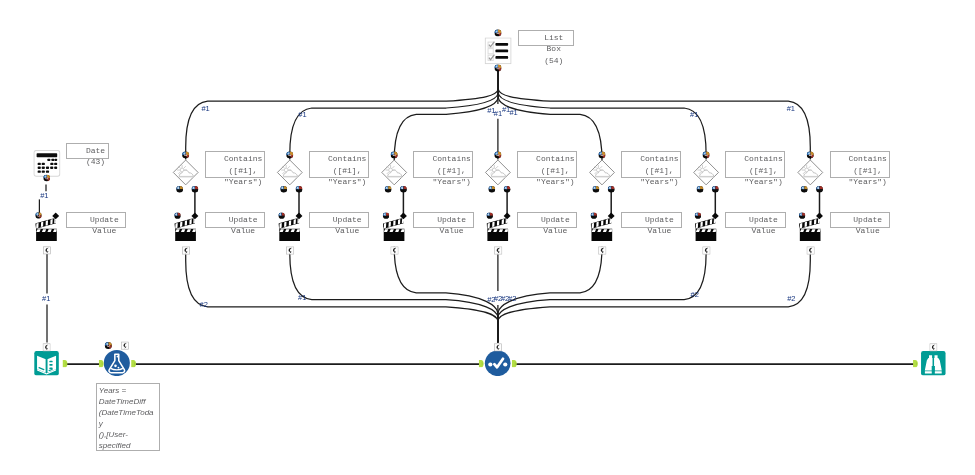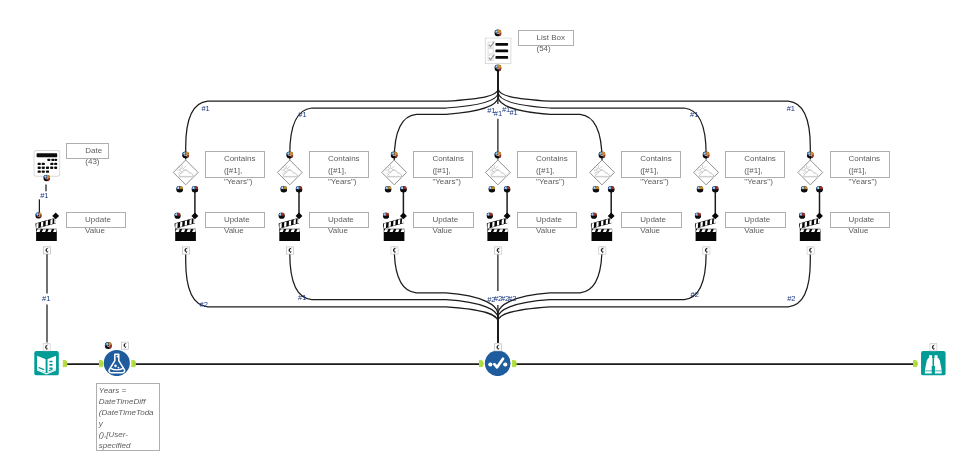--- a/index.html
+++ b/index.html
@@ -2,22 +2,22 @@
 <html><head>
 <meta charset="utf-8">
 <title>Workflow Canvas</title>
 <style>
   html,body{margin:0;padding:0;background:#ffffff;}
   body{width:975px;height:475px;overflow:hidden;
        font-family:"Liberation Sans",sans-serif;-webkit-font-smoothing:antialiased;}
   #canvas{position:relative;width:975px;height:475px;background:#ffffff;}
   svg.layer{position:absolute;left:0;top:0;width:975px;height:475px;overflow:visible;}
   .lbl{position:absolute;background:#ffffff;border:1.1px solid #aeaeae;color:#5d5d5f;
-       font-family:Liberation Sans, sans-serif;font-size:8px;line-height:11.5px;
-       padding:1px 2px 1px 18px;box-sizing:border-box;white-space:pre-line;}
+       font-family:Liberation Mono, monospace;font-size:8px;line-height:11.5px;
+       padding:1px 2px 1px 18px;box-sizing:border-box;white-space:pre-line;text-align:center;}
   .note{position:absolute;background:#ffffff;border:1.1px solid #aeaeae;color:#5d5d5f;
         font-family:"Liberation Sans",sans-serif;font-size:8px;line-height:11.0px;
         padding:1px 2px;box-sizing:border-box;overflow:hidden;white-space:pre-line;
         word-break:break-word;}
   .ew{position:absolute;font-family:"Liberation Sans",sans-serif;font-size:7.5px;
       color:#16357f;line-height:7.5px;white-space:nowrap;}
 </style>
 </head>
 <body>
 

